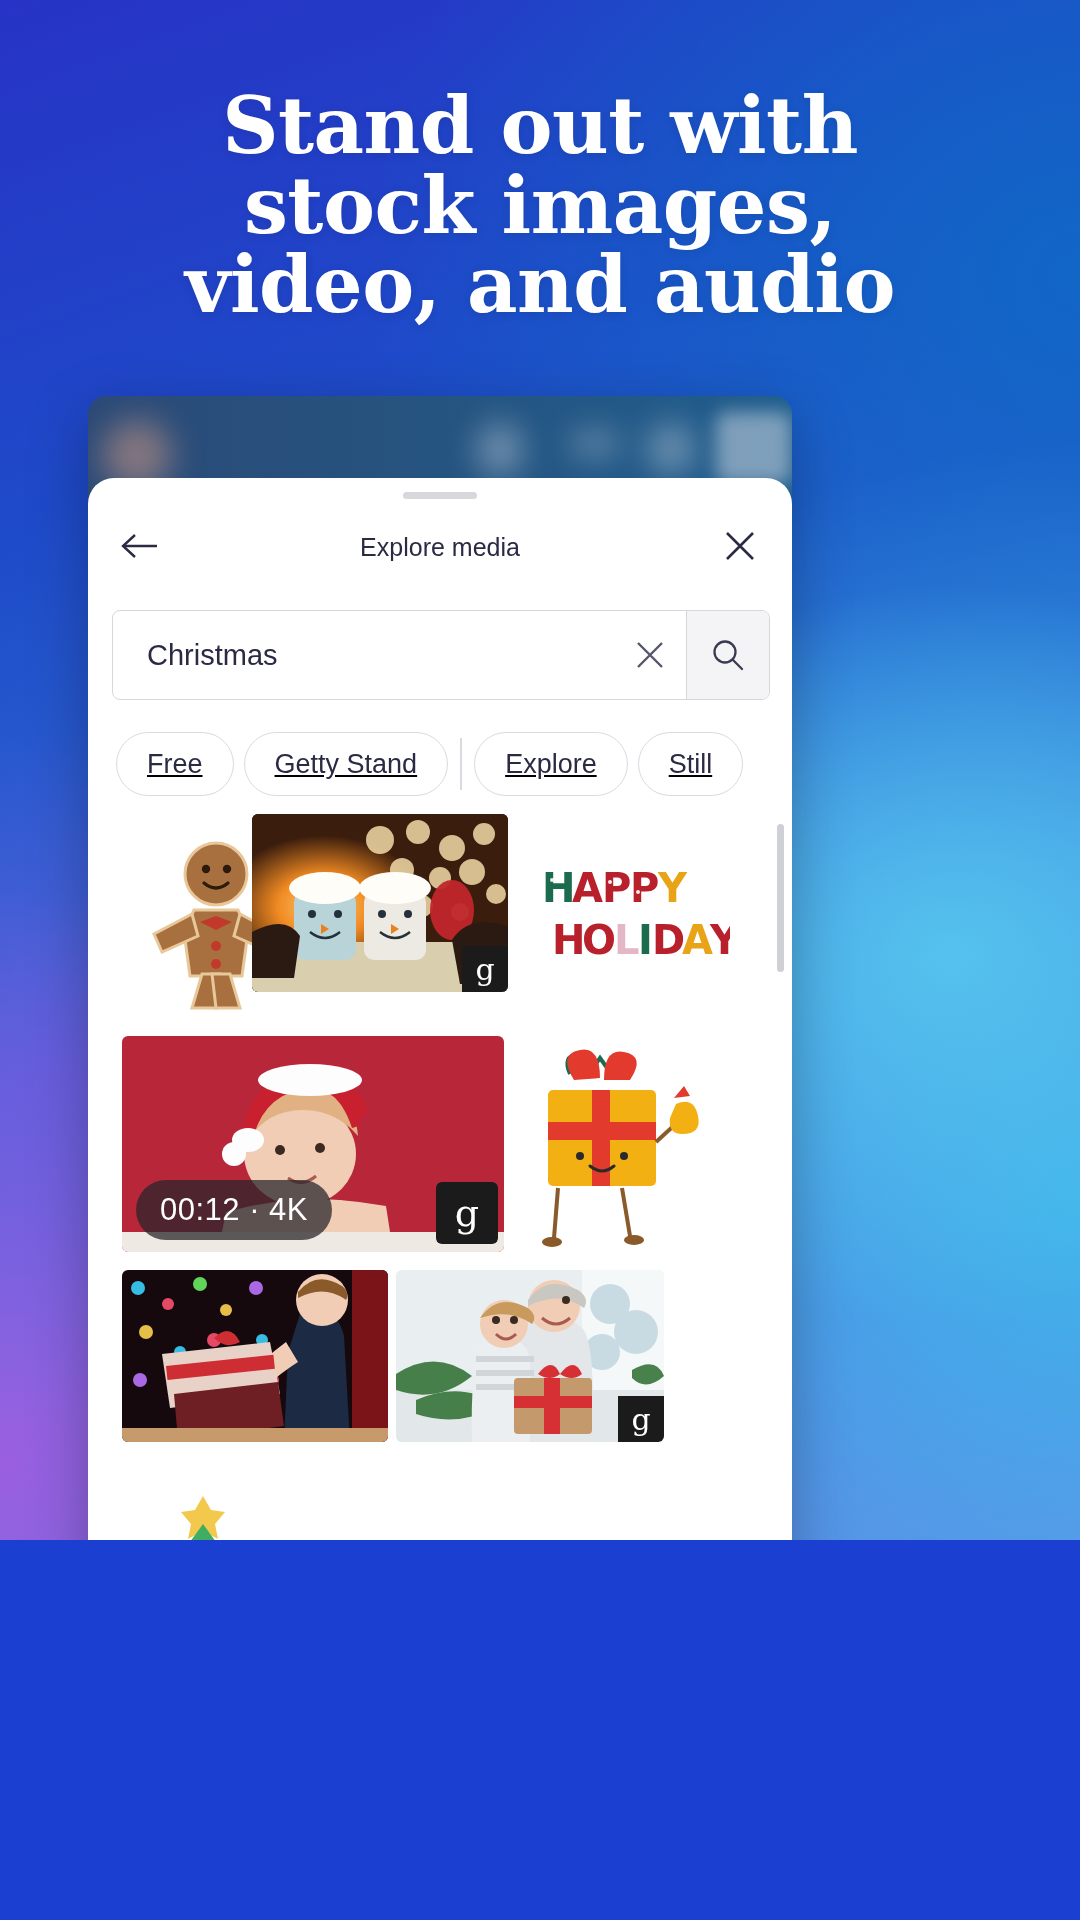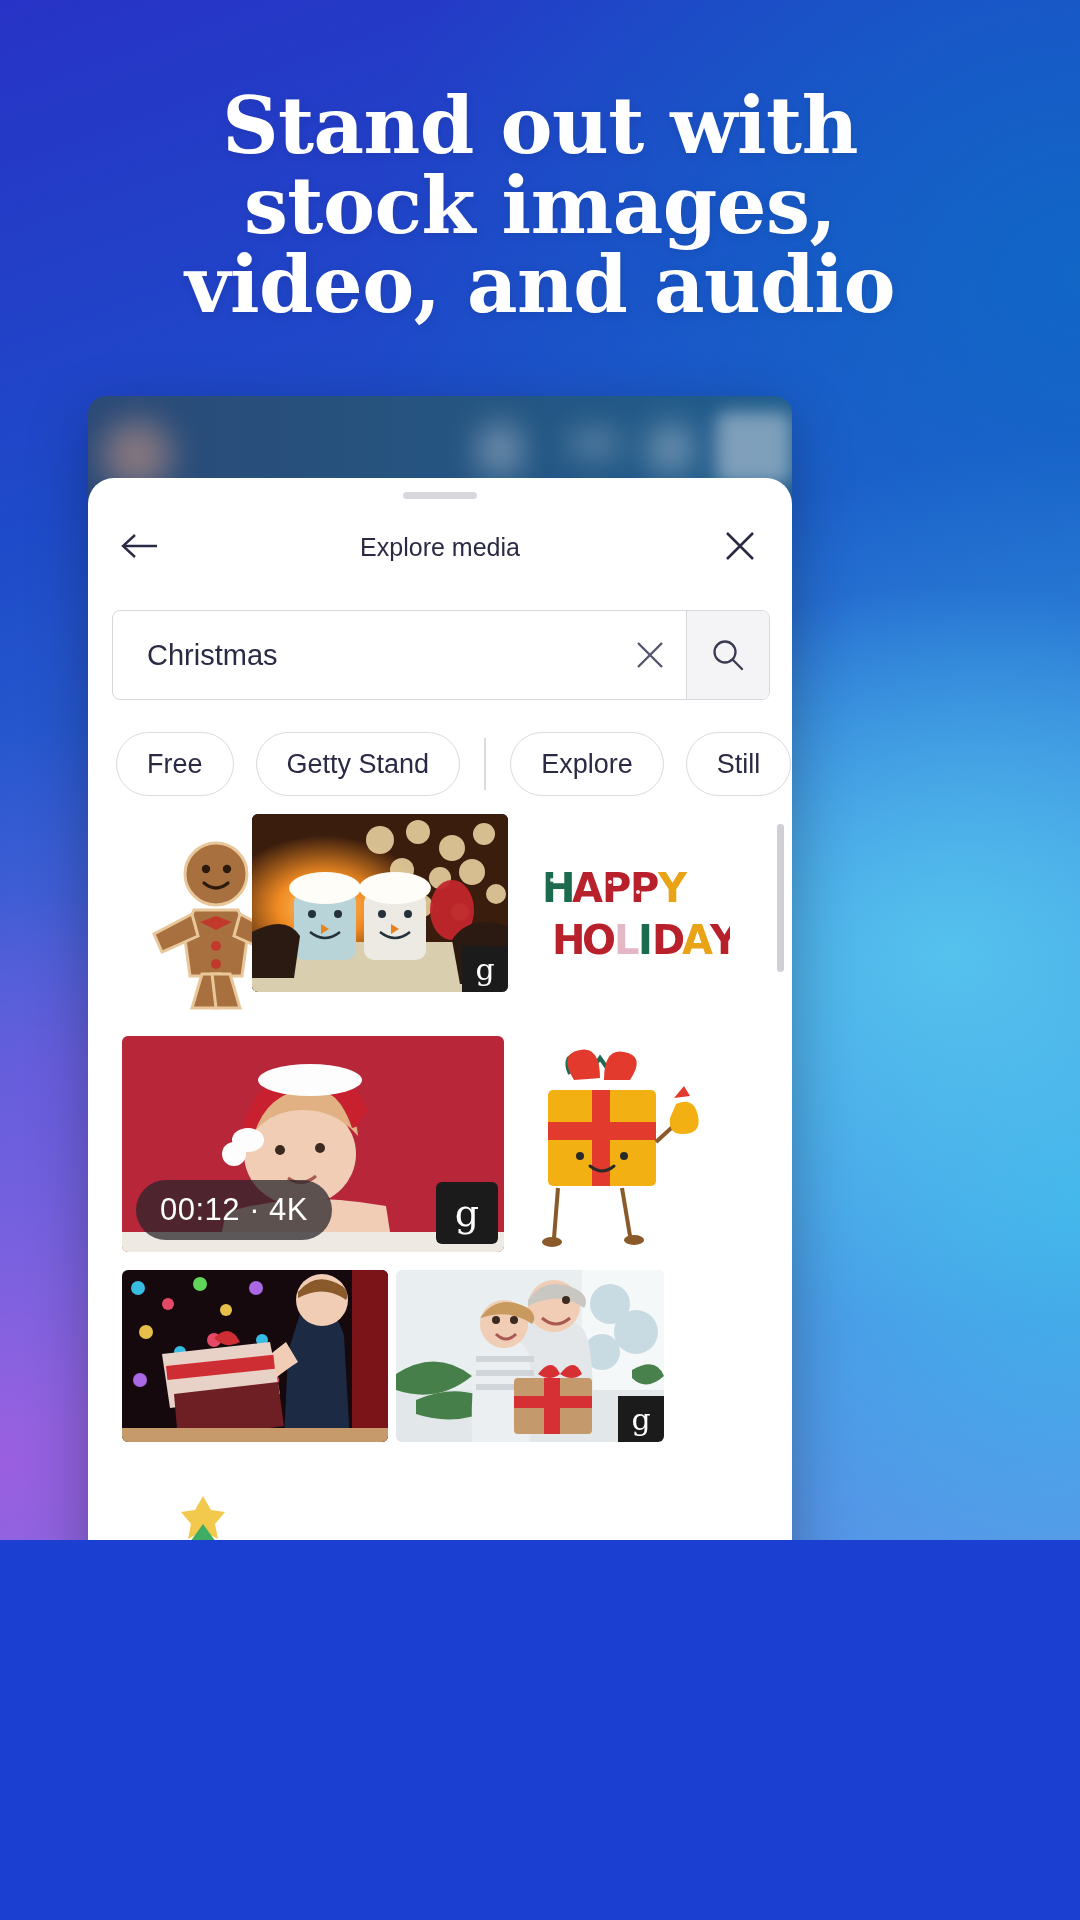--- a/index.html
+++ b/index.html
@@ -84,21 +84,21 @@
   }
   .clear-btn{width:72px;display:flex;align-items:center;justify-content:center;cursor:pointer;}
   .search-btn{
     width:82px;background:#f4f4f6;border-left:1px solid #d6d6dd;
     display:flex;align-items:center;justify-content:center;cursor:pointer;
   }
 
   
   .chips{
     position:absolute;left:28px;top:254px;width:680px;height:64px;
-    display:flex;align-items:center;gap:22px;
+    display:flex;align-items:center;gap:10px;text-decoration:underline;
   }
   .chip{
     height:62px;padding:0 30px;border:1px solid #dadae1;border-radius:34px;
     display:flex;align-items:center;justify-content:center;
     font-size:27px;color:#2b2a44;background:#fff;cursor:pointer;white-space:nowrap;
   }
   .chip-div{width:2px;height:52px;background:#dadae1;margin:0 2px;}
 
   
   .results{

